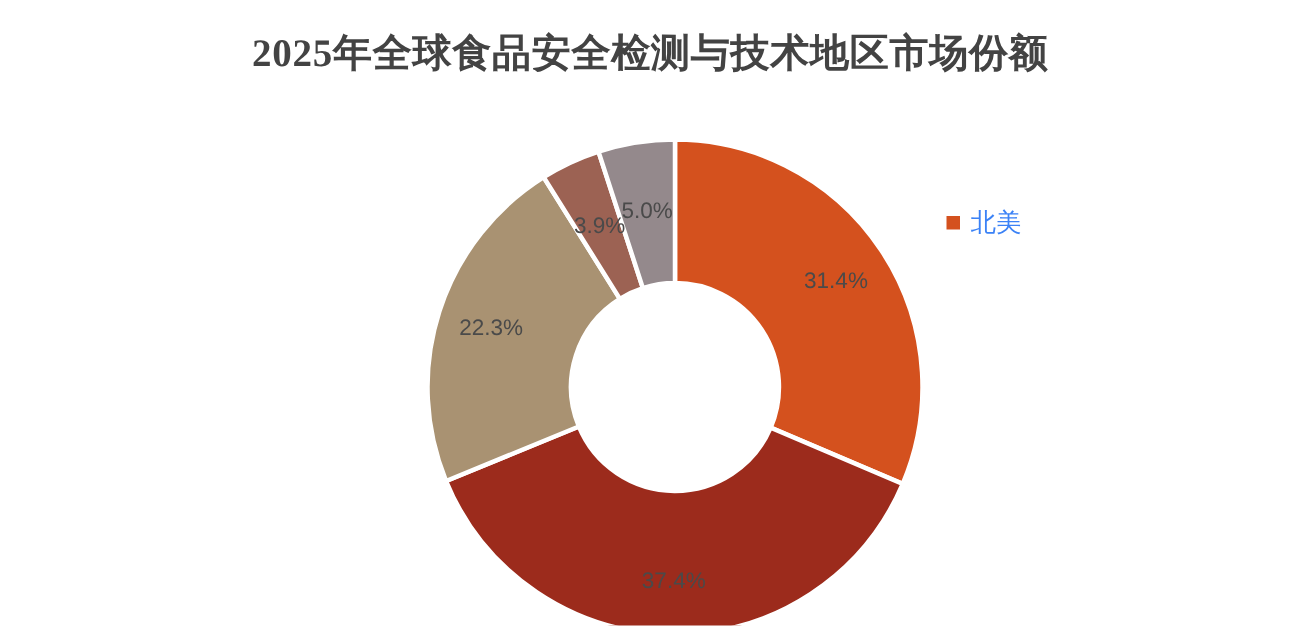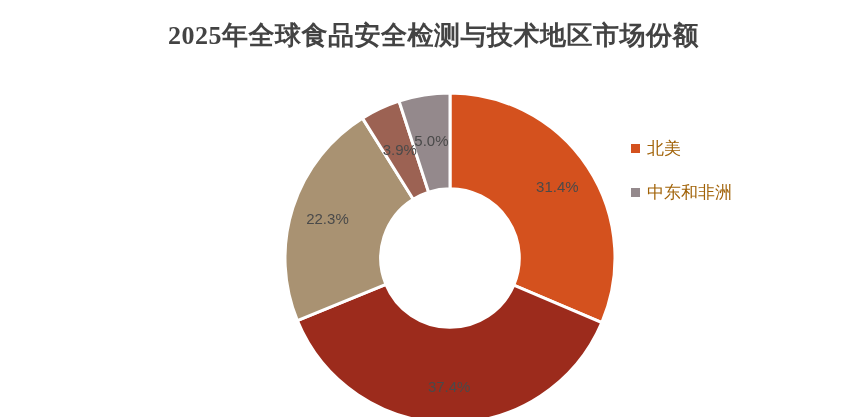--- a/index.html
+++ b/index.html
@@ -63,21 +63,21 @@
   }
   .legend-swatch {
     width: 9px;
     height: 9px;
     flex: 0 0 9px;
     margin-right: 7px;
   }
   .legend-label {
     font-family: Liberation Serif, serif;
     font-size: 17px;
-    color: #a16207;
+    color: #3b82f6;
     white-space: nowrap;
     line-height: 1;
   }
 </style>
 </head>
 <body>
 
 <div id="chart-root">
 
   <div class="chart-title">2025年全球食品安全检测与技术地区市场份额</div>
@@ -99,19 +99,15 @@
           <text x="176.41558555322067" y="60.662625137297624" text-anchor="middle" class="slice-label">5.0%</text>
         </g>
     </svg>
   </div>
 
   <div class="legend" id="legend-list">
       <div class="legend-item">
         <span class="legend-swatch" style="background: rgb(212, 81, 30);"></span>
         <span class="legend-label">北美</span>
       </div>
-      <div class="legend-item">
-        <span class="legend-swatch" style="background: rgb(148, 137, 140);"></span>
-        <span class="legend-label">中东和非洲</span>
-      </div>
     </div>
 
 </div>
 
 </body></html>

